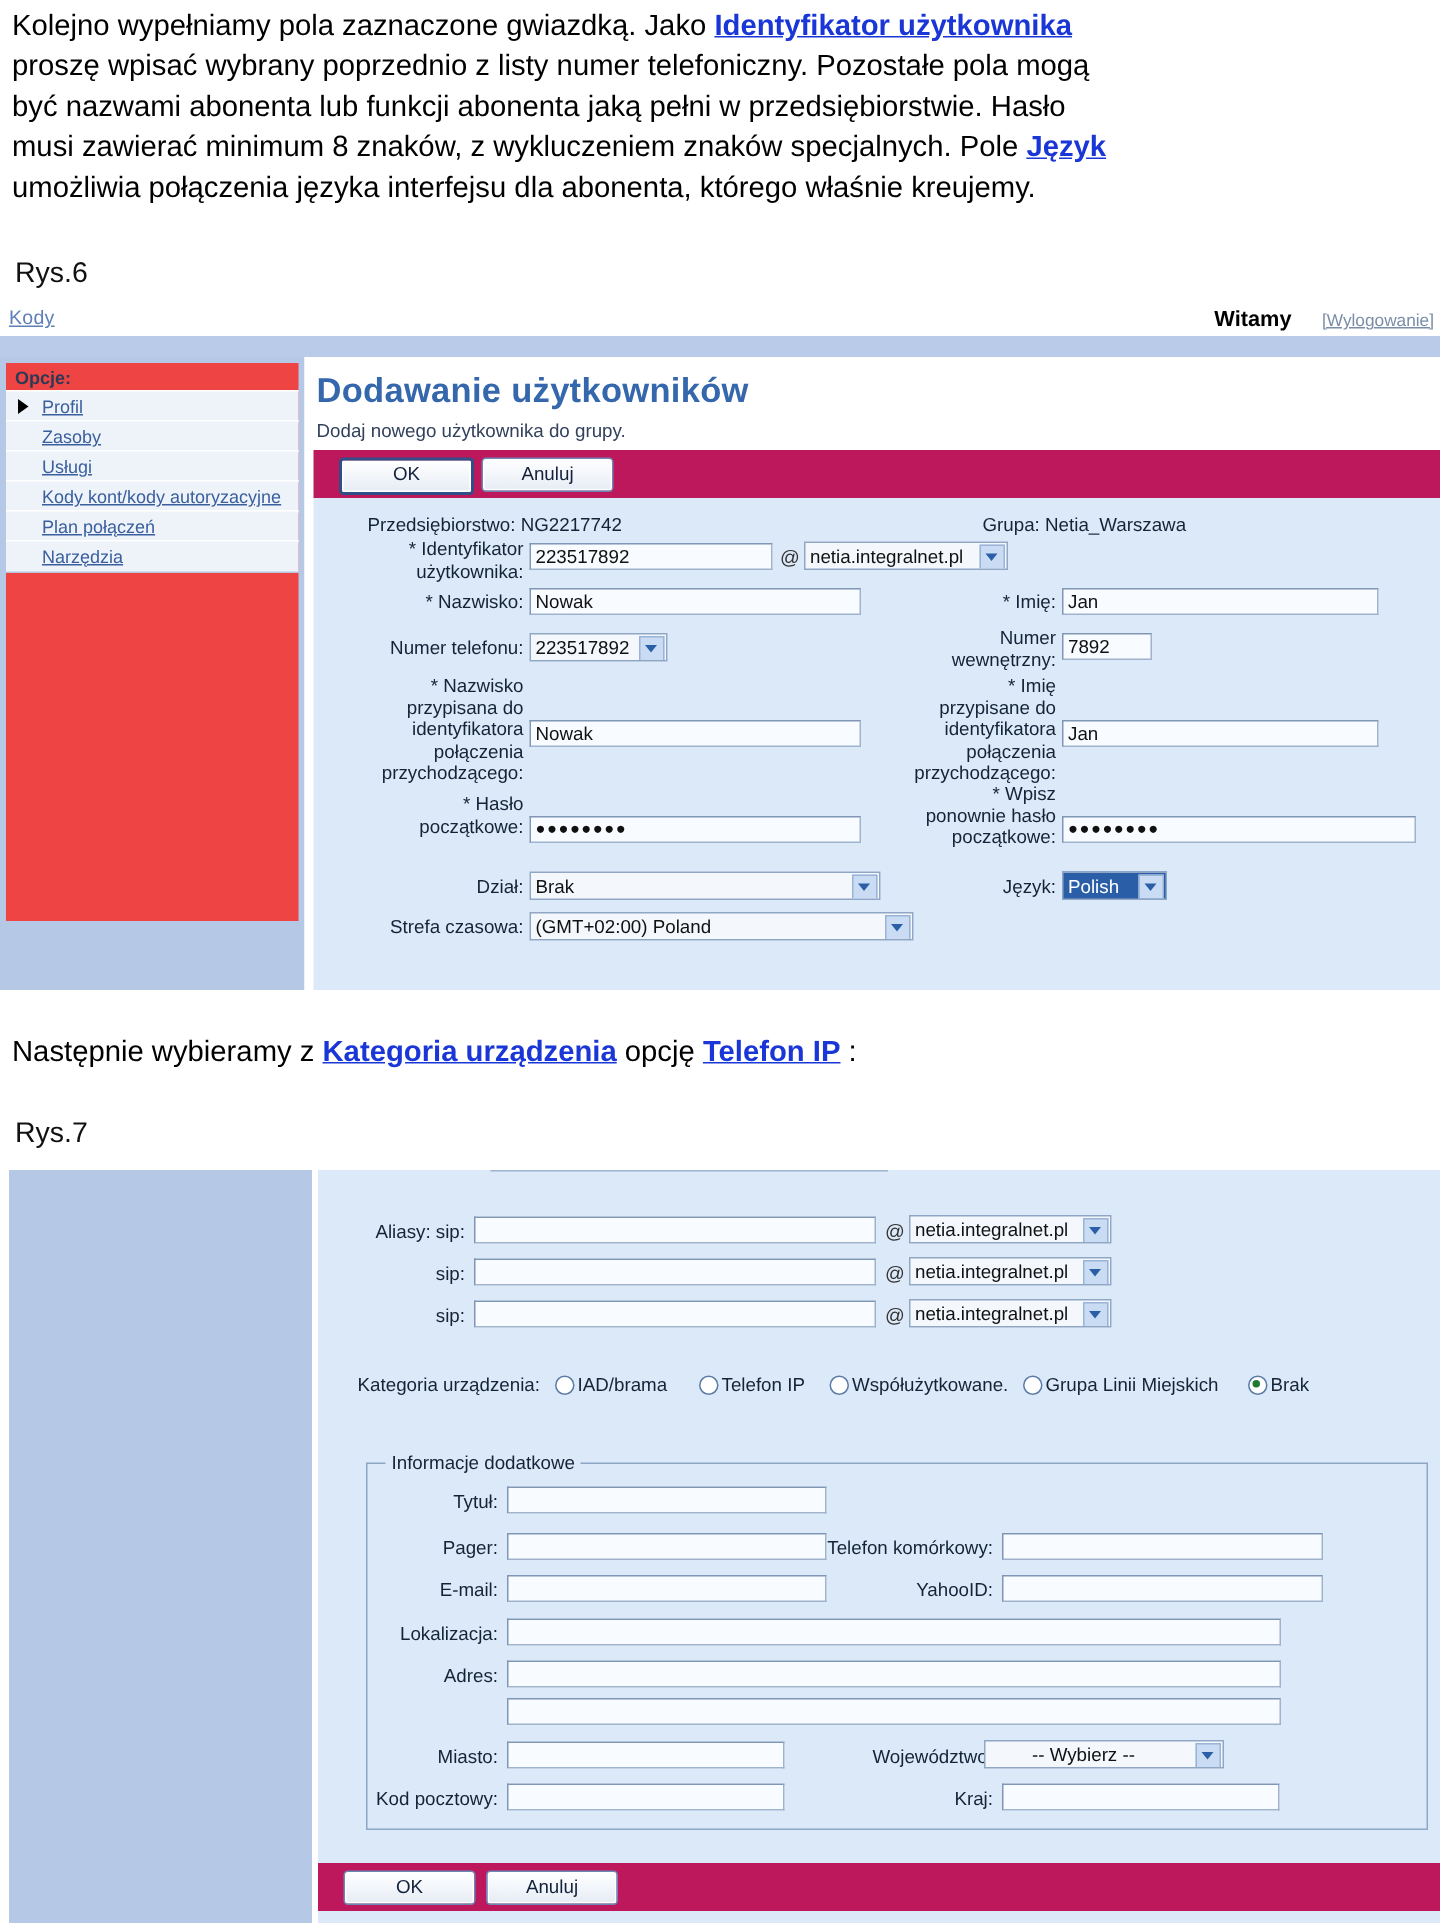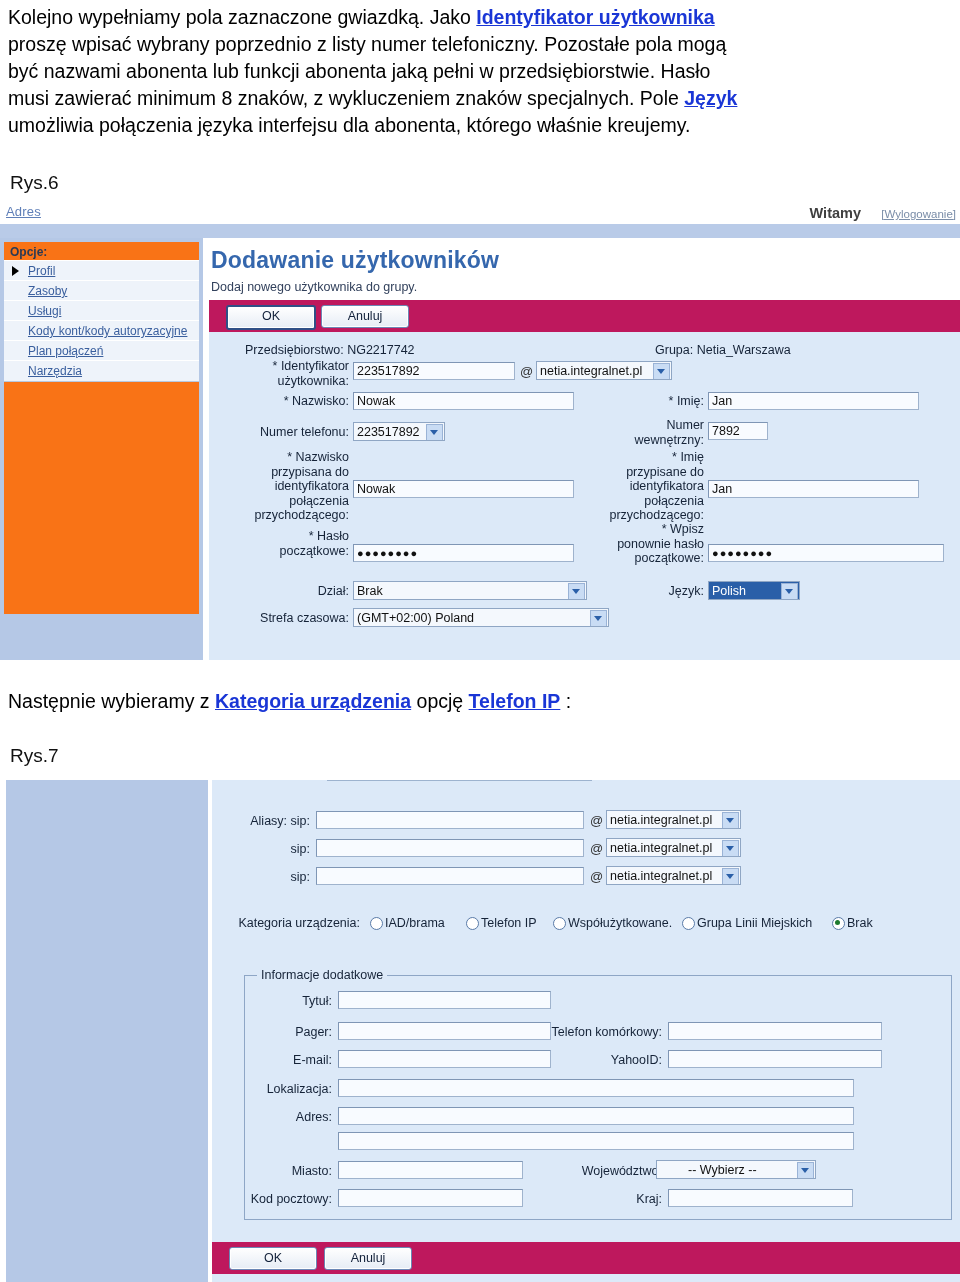--- a/index.html
+++ b/index.html
@@ -26,32 +26,32 @@
   .shot{position:absolute;overflow:hidden;background:#ffffff;}
   .shot-head{
     position:absolute;left:0;top:0;width:100%;height:22px;
     background:#ffffff;
   }
   .brand{
     position:absolute;left:6px;top:2px;font-size:13px;color:#5f7fb8;
     text-decoration:underline;letter-spacing:.2px;
   }
   .welcome{
-    position:absolute;font-size:14.5px;font-weight:bold;color:#404040;
+    position:absolute;font-size:14.5px;font-weight:bold;color:#000000;
   }
   .logout{
     position:absolute;font-size:11.5px;color:#7a8da8;text-decoration:underline;
   }
   .bluebar{position:absolute;background:#b9cbe8;}
   .sidebar{
     position:absolute;background:#b5c8e6;
   }
   .side-inner{
     position:absolute;left:4px;top:4px;right:4px;bottom:46px;
-    background:#f97316;
+    background:#ef4444;
   }
   .side-title{
     position:absolute;left:6px;top:3px;font-size:12px;color:#2a3a55;font-weight:bold;
   }
   .side-item{
     position:absolute;left:0;width:100%;height:20px;
     border-top:1px solid #ffffff;
     border-bottom:1px solid #b8c8df;
     background:#eef3fa;
   }
@@ -140,21 +140,21 @@
     <span class="ln"><span>być nazwami abonenta lub funkcji abonenta jaką pełni w przedsiębiorstwie. Hasło</span></span>
     <span class="ln"><span>musi zawierać minimum 8 znaków, z wykluczeniem znaków specjalnych. Pole </span><span class="lnk">Język</span></span>
     <span class="ln"><span>umożliwia połączenia języka interfejsu dla abonenta, którego właśnie kreujemy.</span></span>
   </div>
 
 <div class="figlabel" style="top:172px;">Rys.6</div>
 
 <div class="shot" style="left:0px;top:202px;width:960px;height:458px;">
 
   <div class="shot-head">
-    <div class="brand">Adres</div>
+    <div class="brand">Kody</div>
     <div class="welcome" style="right:99px;top:3px;">Witamy</div>
     <div class="logout" style="right:4px;top:6px;">[Wylogowanie]</div>
   </div>
 
   <div class="bluebar" style="left:0px;top:22px;width:960px;height:14px;"></div>
 
   <div class="sidebar" style="left:0px;top:36px;width:203px;height:422px;">
     <div class="side-inner">
       <div class="side-title">Opcje:</div>
 
@@ -243,21 +243,21 @@
 ponownie hasło
 początkowe:</div>
       <div class="txt dots" style="left:499px;top:212px;width:236px;">●●●●●●●●</div>
 
       <div class="lbl" style="left:60px;top:252px;width:80px;">Dział:</div>
       <div class="sel" style="left:144px;top:249px;width:234px;">
         <span class="selv">Brak</span>
         <span class="arw"></span>
       </div>
       <div class="lbl" style="left:425px;top:252px;width:70px;">Język:</div>
-      <div class="sel hl" style="left:499px;top:249px;width:92px;">
+      <div class="sel hl" style="left:499px;top:249px;width:70px;">
         <span class="selv">Polish</span>
         <span class="arw"></span>
       </div>
 
       <div class="lbl" style="left:20px;top:279px;width:120px;">Strefa czasowa:</div>
       <div class="sel" style="left:144px;top:276px;width:256px;">
         <span class="selv">(GMT+02:00) Poland</span>
         <span class="arw"></span>
       </div>
     </div>

